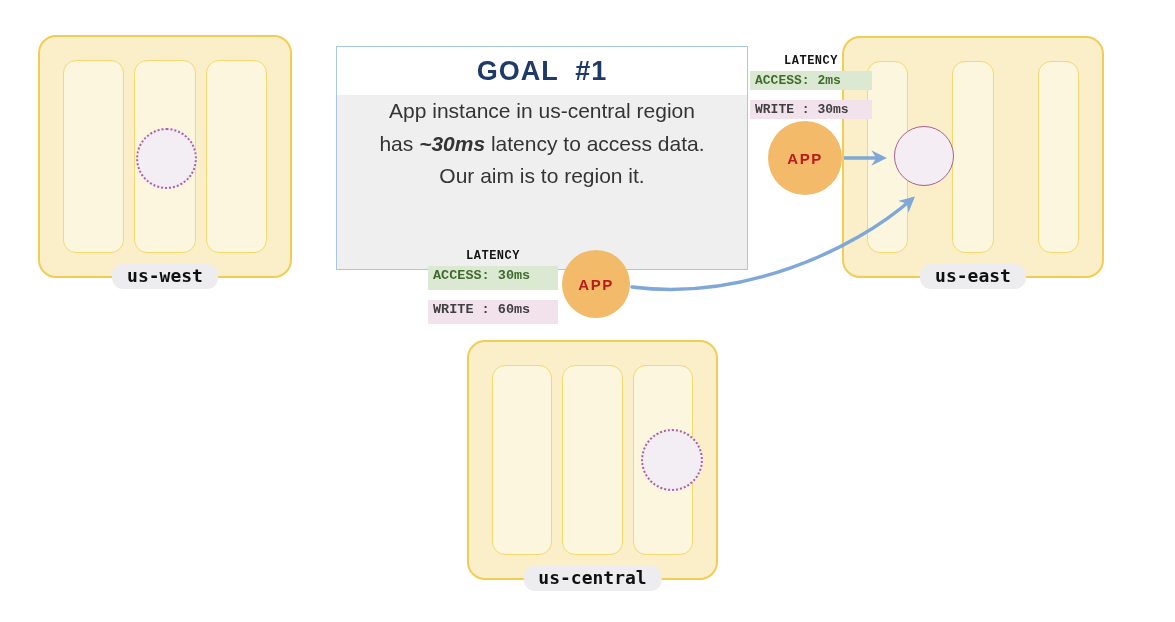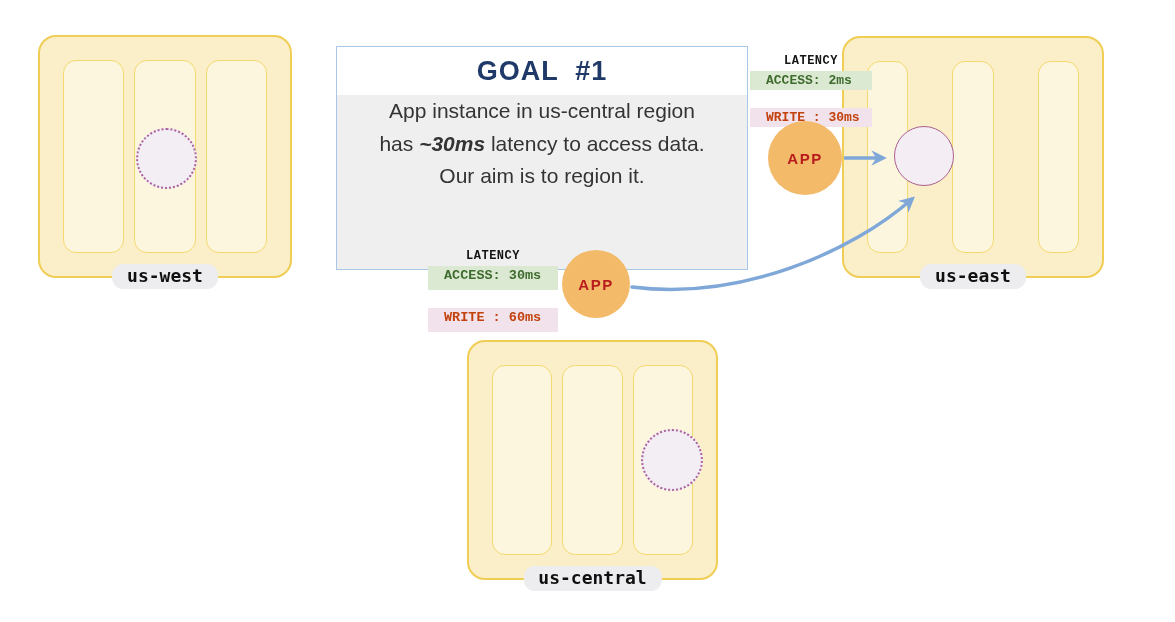--- a/index.html
+++ b/index.html
@@ -103,26 +103,26 @@
   .latency-title {
     text-align:center;
     font-size:12px;
     color:#141414;
     margin-bottom:3px;
     letter-spacing:0.5px;
   }
   .latency-row {
     height:19px; line-height:19px;
     font-size:13px;
-    padding:0 16px;
-    margin-bottom:18px;
+    padding:0 5px;
+    margin-bottom:10px;
     white-space:pre;
   }
   .latency-row.access { background:#DCE9D2; color:#3E6B2E; }
-  .latency-row.write  { background:#F1E2EC; color:#c2410c; }
+  .latency-row.write  { background:#F1E2EC; color:#404040; }
   #latency-east    { left:750px; top:54px;  width:122px; }
   #latency-central { left:428px; top:249px; width:130px; }
   #latency-central .latency-row { height:24px; line-height:20px; font-size:13.5px; }
 
   
   .app {
     position:absolute;
     background:#F2BA69;
     border-radius:50%;
     display:flex; align-items:center; justify-content:center;

